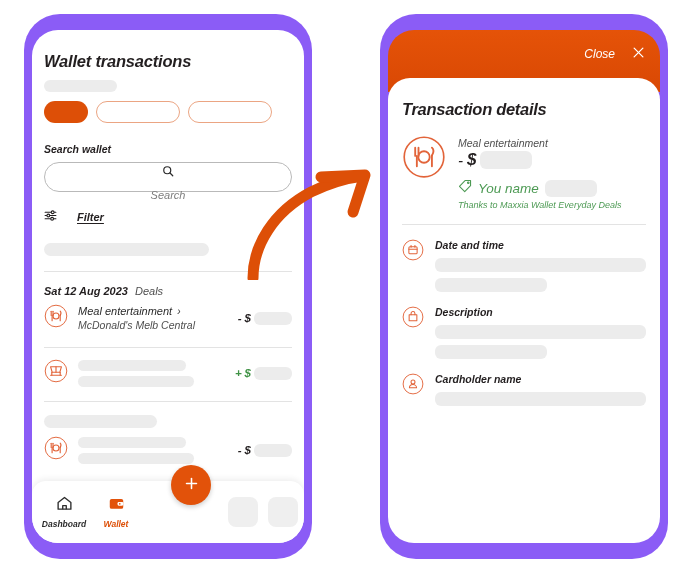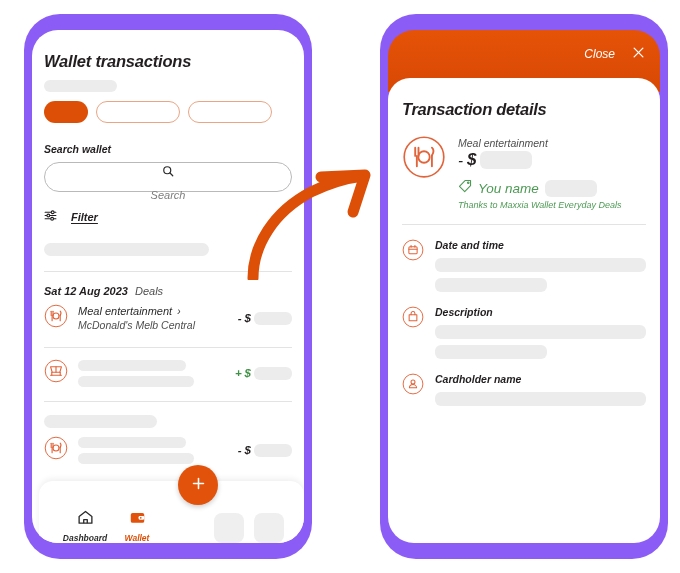--- a/index.html
+++ b/index.html
@@ -48,21 +48,21 @@
     margin-top: 20px;
   }
   .search-box {
     margin-top: 7px; height: 30px; border: 1px solid #b9b9b9;
     border-radius: 15px; display: flex; align-items: center;
     gap: 8px; padding: 0 12px; flex-direction: column;
   }
   .search-ph { font-size: 11px; color: #7d7d7d; }
 
   .filter-row {
-    display: flex; align-items: center; gap: 14px; margin-top: 16px;
+    display: flex; align-items: center; gap: 20px; margin-top: 16px;
   }
   .filter-label {
     font-size: 11px; font-weight: bold; color: #231f20;
     text-decoration: underline; text-underline-offset: 2px;
   }
 
   .sk-wide { width: 165px; height: 13px; margin-top: 17px; }
   .divider { height: 1px; background: #e3e3e3; margin-top: 15px; }
 
   .date-row { display: flex; align-items: flex-end; gap: 7px; margin-top: 13px; }
@@ -79,25 +79,25 @@
   .txn-sub { font-size: 10.5px; color: #4e4e4e; margin-top: 2px; }
   .txn-amt { font-size: 11.5px; font-weight: bold; color: #231f20;
              display: flex; align-items: center; gap: 3px; }
   .txn-amt.pos { color: #3f9245; }
   .amt-sk { width: 38px; height: 13px; border-radius: 6px; background: #ececec; }
 
   .chev { font-size: 10px; color: #2c2c2c; }
 
   
   .bottomnav {
-    position: absolute; left: 7px; right: 0; bottom: 0; height: 62px;
+    position: absolute; left: 0; right: 0; bottom: 0; height: 62px;
     background: #ffffff; border-top-left-radius: 14px;
     border-top-right-radius: 14px;
     box-shadow: 0 -2px 6px rgba(0,0,0,.07);
-    display: flex; align-items: flex-end; padding: 0 20px;
+    display: flex; align-items: center; padding: 0 6px;
   }
   .navitem {
     width: 52px; display: flex; flex-direction: column;
     align-items: center; gap: 3px;
   }
   .navlabel { font-size: 8.5px; font-weight: bold; color: #2c2c2c; }
   .navlabel.active { color: #dd4f07; }
   .fab {
     position: absolute; left: 50%; transform: translateX(-50%);
     top: -16px; width: 40px; height: 40px; border-radius: 50%;

